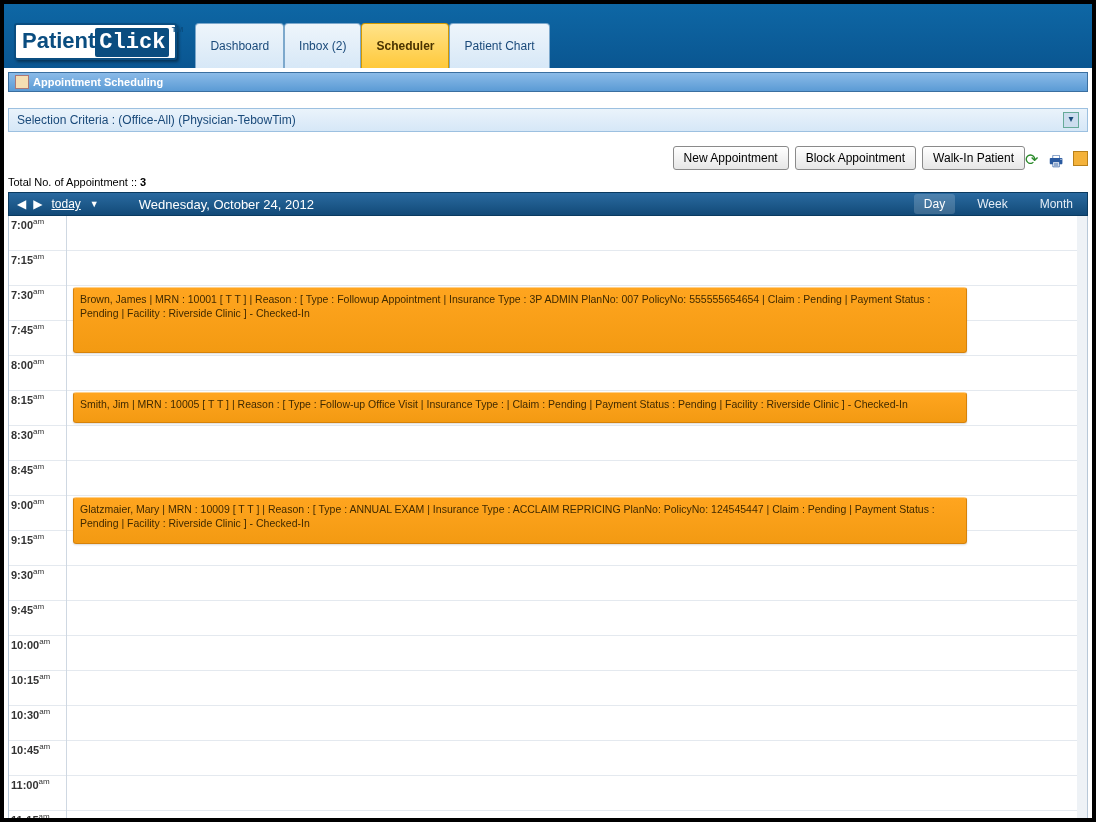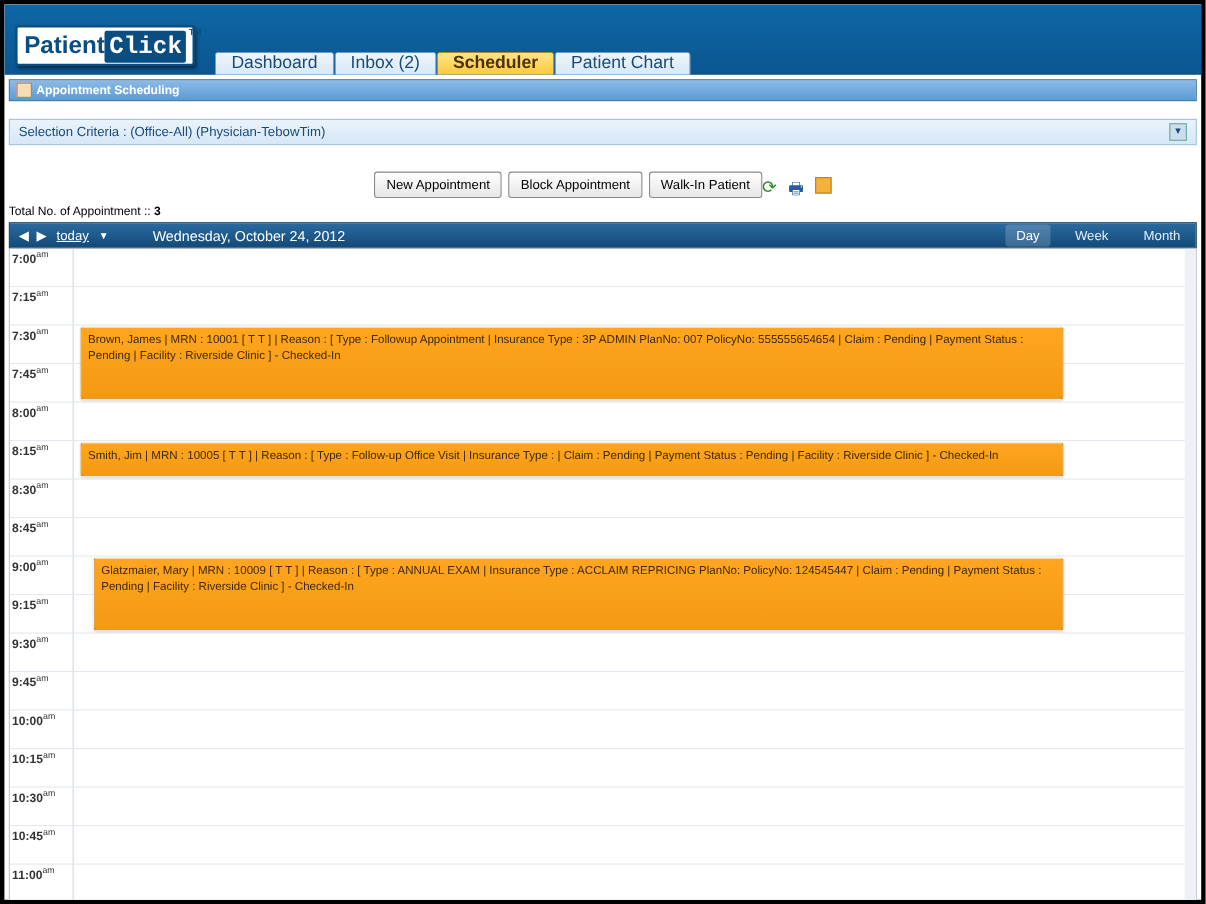--- a/index.html
+++ b/index.html
@@ -38,22 +38,22 @@
   .tabs {
     display: flex;
     margin-left: 18px;
     align-items: flex-end;
   }
   .tab {
     background: linear-gradient(#eef5fb,#d7e8f7);
     border: 1px solid #7ca8cc;
     border-bottom: none;
     border-radius: 4px 4px 0 0;
-    padding: 1px 14px;
-    font-size: 16px;
+    padding: 15px 14px;
+    font-size: 12px;
     color: #1a4a7a;
     margin-right: 0px;
     cursor: pointer;
   }
   .tab.active {
     background: linear-gradient(#ffe38a,#ffc93a);
     border-color: #d49a00;
     color: #4a3300;
     font-weight: bold;
   }
@@ -109,23 +109,23 @@
     display:flex;
     justify-content: space-between;
     align-items:center;
   }
   .criteria-bar .arrow {
     width: 16px; height:16px; border:1px solid #6a9; background:#cde; font-size:10px; text-align:center; cursor:pointer;
   }
 
   .toolbar-row {
     display:flex;
-    justify-content: center;
+    justify-content: flex-end;
     align-items:center;
-    margin: 24px 4px 0 4px;
+    margin: 14px 4px 0 4px;
   }
   .toolbar-row .left { display:flex; gap:6px; }
   .toolbar-row button {
     background: linear-gradient(#fff,#e6e6e6);
     border: 1px solid #8a8a8a;
     border-radius: 3px;
     font-size: 12px;
     padding: 4px 10px;
     cursor:pointer;
   }
@@ -360,17 +360,17 @@
         <div class="grid-row"></div>
         <div class="grid-row"></div>
         <div class="grid-row"></div>
         <div class="grid-row"></div>
         <div class="grid-row"></div>
         <div class="grid-row"></div>
       </div>
     <div id="appts">
         <div class="appt" style="top: 71px; height: 66px;">Brown, James | MRN : 10001 [ T T ] | Reason : [ Type : Followup Appointment | Insurance Type : 3P ADMIN PlanNo: 007 PolicyNo: 555555654654 | Claim : Pending | Payment Status : Pending | Facility : Riverside Clinic ] - Checked-In</div>
         <div class="appt narrow" style="top: 176px; height: 31px;">Smith, Jim | MRN : 10005 [ T T ] | Reason : [ Type : Follow-up Office Visit | Insurance Type : | Claim : Pending | Payment Status : Pending | Facility : Riverside Clinic ] - Checked-In</div>
-        <div class="appt" style="top: 281px; height: 66px; margin-left: 12px;">Glatzmaier, Mary | MRN : 10009 [ T T ] | Reason : [ Type : ANNUAL EXAM | Insurance Type : ACCLAIM REPRICING PlanNo: PolicyNo: 124545447 | Claim : Pending | Payment Status : Pending | Facility : Riverside Clinic ] - Checked-In</div>
+        <div class="appt" style="top: 281px; height: 47px;">Glatzmaier, Mary | MRN : 10009 [ T T ] | Reason : [ Type : ANNUAL EXAM | Insurance Type : ACCLAIM REPRICING PlanNo: PolicyNo: 124545447 | Claim : Pending | Payment Status : Pending | Facility : Riverside Clinic ] - Checked-In</div>
       </div>
   </div>
   <div class="scrollbar"></div>
 </div>
 
 </body></html>

